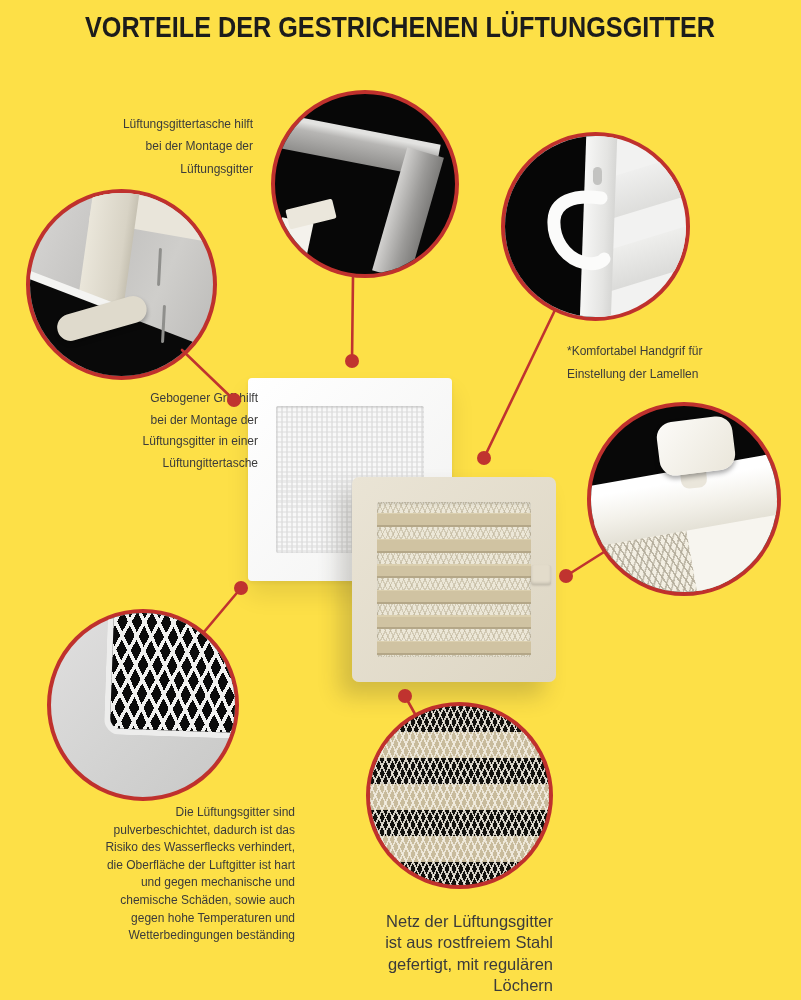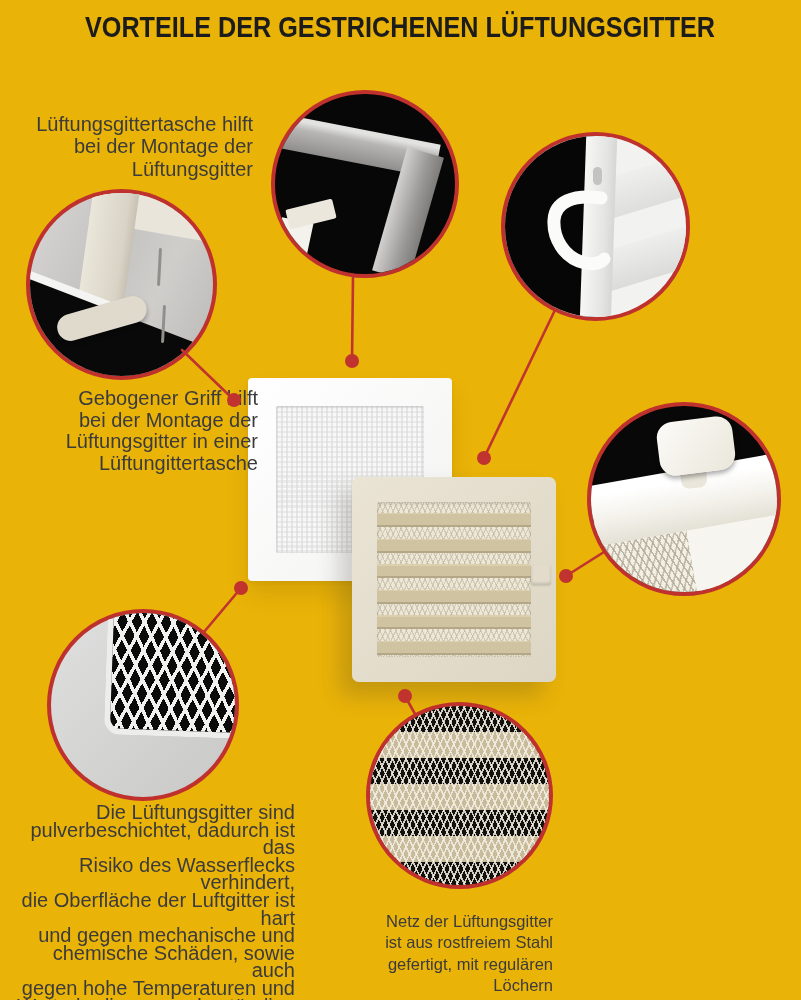--- a/index.html
+++ b/index.html
@@ -1,34 +1,34 @@
 <!DOCTYPE html>
 <html lang="de"><head>
 <meta charset="utf-8">
 <style>
   html,body{margin:0;padding:0;background:#fff;}
   .canvas{
     position:relative;width:801px;height:1000px;margin:0 auto;
-    background:#eab308;overflow:hidden;
+    background:#fde047;overflow:hidden;
     font-family:"Liberation Sans","DejaVu Sans",sans-serif;
     color:#3b3b3b;
   }
   
   .title{
     position:absolute;top:10px;left:0;width:801px;text-align:center;
     font-size:30px;font-weight:700;color:#1c1c1c;letter-spacing:0;
   }
   .title .squeeze{display:inline-block;transform:scaleX(.84);transform-origin:50% 50%;white-space:nowrap;}
   .subtitle{
     position:absolute;top:48px;left:0;width:801px;text-align:center;
     font-size:13.5px;font-weight:700;color:#262626;
   }
   .subtitle .squeeze{display:inline-block;transform:scaleX(.9);transform-origin:50% 50%;white-space:nowrap;}
   
-  .lbl{position:absolute;font-size:20px;line-height:21.5px;white-space:pre-line;z-index:5;}
+  .lbl{position:absolute;font-size:12px;line-height:21.5px;white-space:pre-line;z-index:5;}
   .lbl.right{text-align:right;}
   .lbl.center{text-align:right;}
   .lbl.left{text-align:left;}
   #lbl-pocket{top:113px;left:13px;width:240px;line-height:22.3px;}
   #lbl-handle{top:388px;left:18px;width:240px;}
   #lbl-lamellen{top:340px;left:567px;width:210px;line-height:23px;}
   #lbl-coating{top:804px;left:5px;width:290px;line-height:17.6px;}
   #lbl-mesh{top:911px;left:367px;width:186px;line-height:21.4px;font-size:16.5px;}
   
   .circle{
@@ -190,20 +190,22 @@
     <div class="knob"></div>
   </div>
 
   <div class="lbl right" id="lbl-pocket">Lüftungsgittertasche hilft
 bei der Montage der
 Lüftungsgitter</div>
   <div class="lbl center" id="lbl-handle">Gebogener Griff hilft
 bei der Montage der
 Lüftungsgitter in einer
 Lüftungittertasche</div>
+  <div class="lbl left" id="lbl-lamellen">*Komfortabel Handgrif für
+Einstellung der Lamellen</div>
   <div class="lbl center" id="lbl-mesh">Netz der Lüftungsgitter
 ist aus rostfreiem Stahl
 gefertigt, mit regulären
 Löchern</div>
   <div class="lbl center" id="lbl-coating">Die Lüftungsgitter sind
 pulverbeschichtet, dadurch ist das
 Risiko des Wasserflecks verhindert,
 die Oberfläche der Luftgitter ist hart
 und gegen mechanische und
 chemische Schäden, sowie auch

